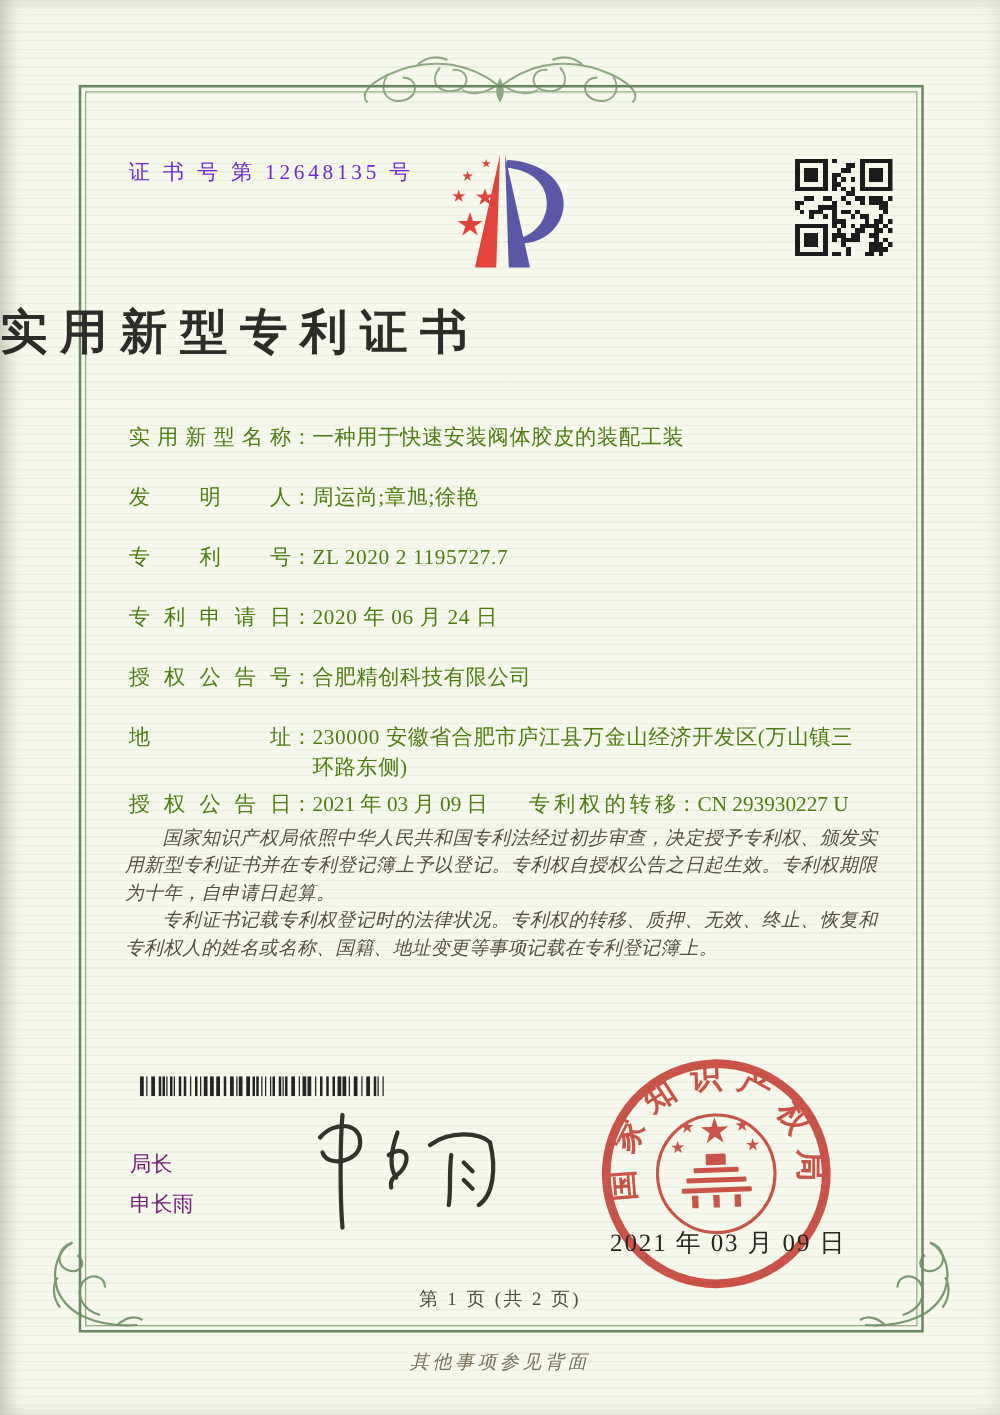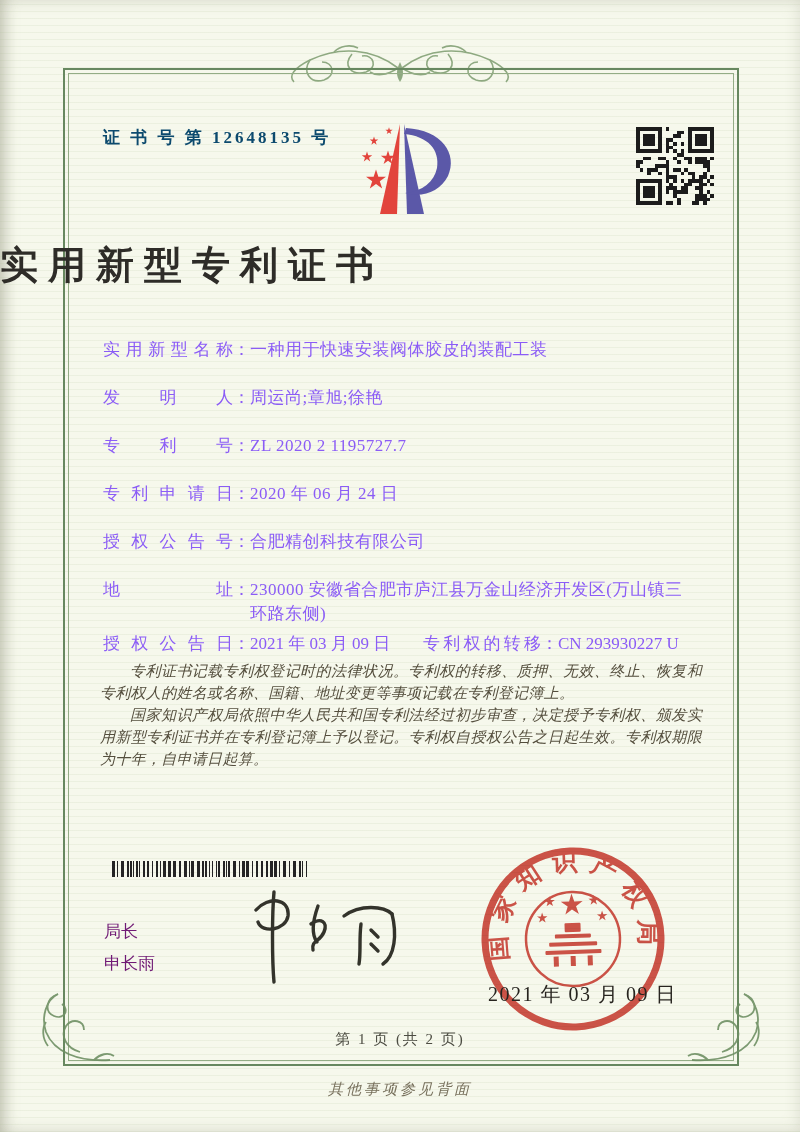--- a/index.html
+++ b/index.html
@@ -12,27 +12,27 @@
   
   .frame{position:absolute;left:63px;top:68px;width:672px;height:994px;
          border:2.5px solid #67885f;}
   .frame .inner{position:absolute;inset:3px;border:1px solid #94ad86;}
   
   .orn{position:absolute;pointer-events:none;}
   .orn-top{left:280px;top:40px;}
   .orn-bl{left:34px;top:986px;}
   .orn-br{left:682px;top:986px;transform:scaleX(-1);}
   
-  .cert-no{position:absolute;left:103px;top:126px;font-size:17px;letter-spacing:3px;color:#0c4a6e;font-weight:bold;}
+  .cert-no{position:absolute;left:103px;top:126px;font-size:17px;letter-spacing:3px;color:#6d28d9;}
   .logo{position:absolute;left:342px;top:116px;}
   .qr{position:absolute;left:636px;top:127px;}
   .title{position:absolute;left:0;right:0;top:240px;text-align:left;
          font-size:38px;font-weight:bold;letter-spacing:10px;color:#2e2c28;}
   
-  .fields{position:absolute;left:103px;top:338px;width:594px;font-size:17px;color:#8b5cf6;}
+  .fields{position:absolute;left:103px;top:338px;width:594px;font-size:17px;color:#4d7c0f;}
   .row{display:flex;line-height:24px;margin-bottom:24px;}
   .row.addr{margin-bottom:6px;}
   .lbl{flex:0 0 130px;text-align:justify;text-align-last:justify;}
   .colon{flex:0 0 17px;}
   .val{flex:1;letter-spacing:.5px;}
   .grant{display:flex;line-height:24px;}
   .g-left{display:flex;width:320px;}
   .g-right{display:flex;flex:1;}
   .lbl2{flex:0 0 118px;text-align:justify;text-align-last:justify;}
   
@@ -370,22 +370,22 @@
       </div>
       <div class="g-right">
         <span class="lbl2">专利权的转移</span>
           <span class="colon">：</span>
         <span>CN 293930227 U</span>
       </div>
     </div>
   </div>
 
   <div class="body-text">
+    <p>国家知识产权局依照中华人民共和国专利法经过初步审查，决定授予专利权、颁发实用新型专利证书并在专利登记簿上予以登记。专利权自授权公告之日起生效。专利权期限为十年，自申请日起算。</p>
     <p>专利证书记载专利权登记时的法律状况。专利权的转移、质押、无效、终止、恢复和专利权人的姓名或名称、国籍、地址变更等事项记载在专利登记簿上。</p>
-    <p>国家知识产权局依照中华人民共和国专利法经过初步审查，决定授予专利权、颁发实用新型专利证书并在专利登记簿上予以登记。专利权自授权公告之日起生效。专利权期限为十年，自申请日起算。</p>
   </div>
 
   <svg class="barcode" id="barcode-svg" width="198" height="16">
       <rect x="0" y="0" width="3" height="16" fill="#242424"></rect>
       <rect x="5" y="0" width="1" height="16" fill="#242424"></rect>
       <rect x="9" y="0" width="3" height="16" fill="#242424"></rect>
       <rect x="15" y="0" width="2" height="16" fill="#242424"></rect>
       <rect x="18" y="0" width="2" height="16" fill="#242424"></rect>
       <rect x="21" y="0" width="1" height="16" fill="#242424"></rect>
       <rect x="24" y="0" width="2" height="16" fill="#242424"></rect>

